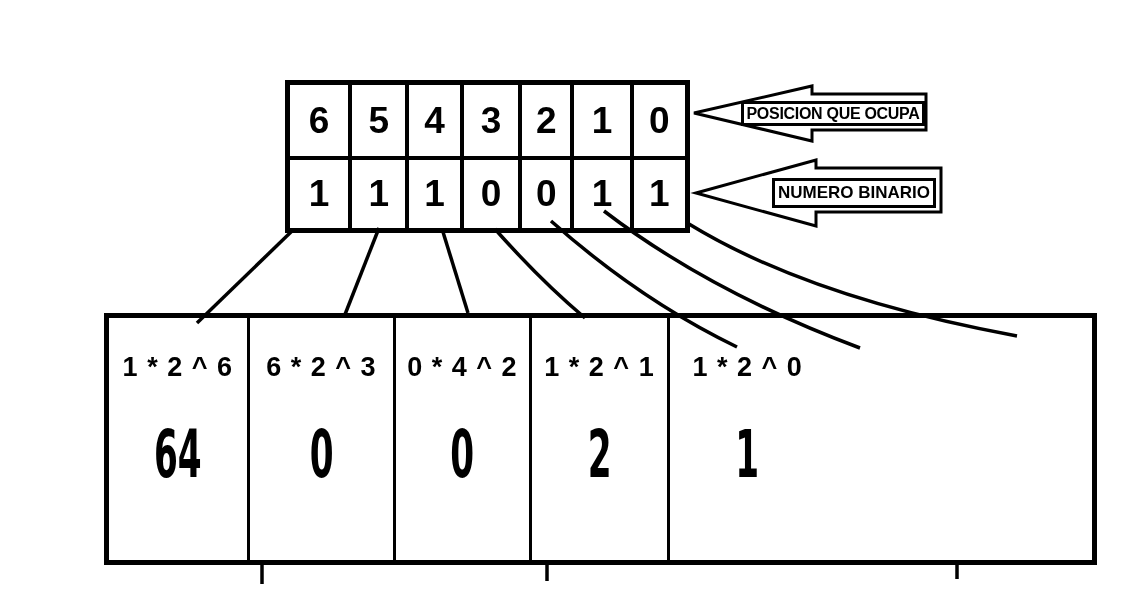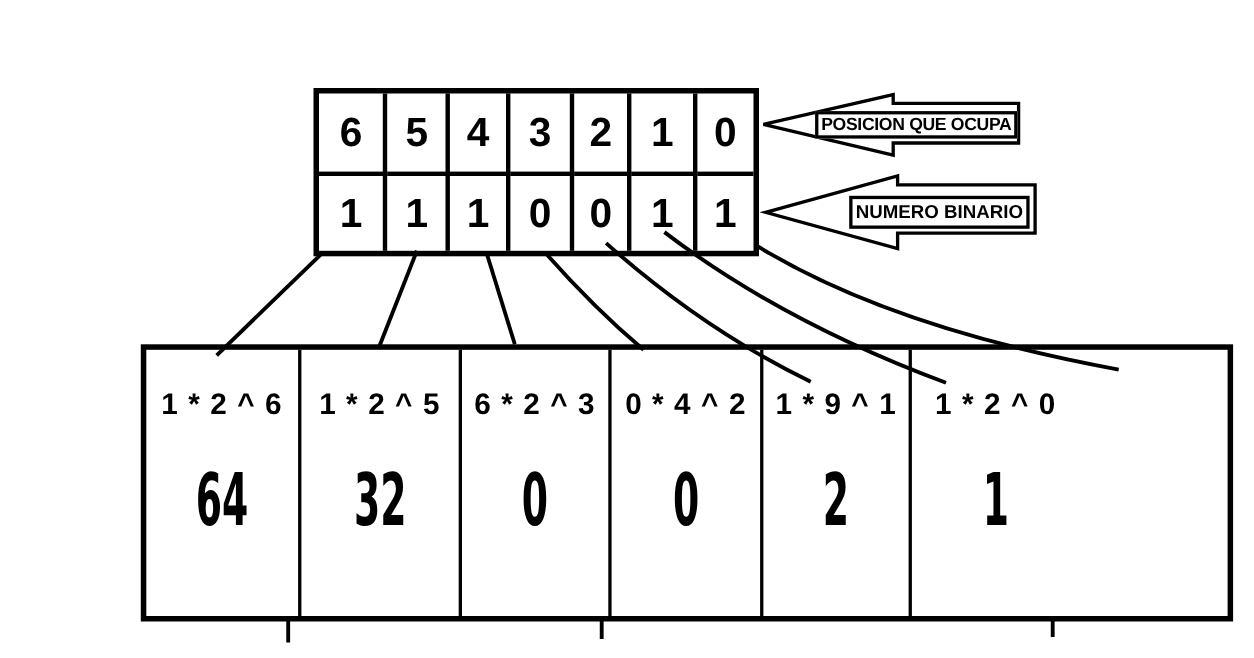--- a/index.html
+++ b/index.html
@@ -20,21 +20,21 @@
   .tt-cell {
     border-right:4px solid #000; border-bottom:4px solid #000;
     display:flex; align-items:center; justify-content:center;
     font-size:37px; font-weight:bold;
   }
   .tt-cell.c7 { border-right:none; }
   .tt-cell.r2 { border-bottom:none; }
 
   
   .bottom-table {
-    position:absolute; left:128px; top:313px; width:993px; height:252px;
+    position:absolute; left:104px; top:313px; width:993px; height:252px;
     border:5px solid #000; box-sizing:border-box; background:#fff;
     display:grid;
     grid-template-columns:142fr 148fr 137fr 140fr 136fr 134fr 156fr;
     z-index:1;
   }
   .bt-col { border-right:3px solid #000; text-align:center; overflow:visible; }
   .bt-col.c7 { border-right:none;padding-left:20px; }
   .bt-formula {
     margin-top:34px; font-size:27px; font-weight:bold; line-height:30px;
     letter-spacing:1px; white-space:pre;
@@ -80,34 +80,30 @@
     <div class="tt-cell r2 c5">0</div>
     <div class="tt-cell r2 c6">1</div>
     <div class="tt-cell r2 c7">1</div>
   </div>
 
   <div class="bottom-table">
     <div class="bt-col c1">
       <div class="bt-formula">1 * 2 ^ 6</div>
       <div class="bt-value">64</div>
     </div>
-    <div class="bt-col c2">
-      <div class="bt-formula">1 * 2 ^ 5</div>
-      <div class="bt-value">32</div>
-    </div>
     <div class="bt-col c4">
       <div class="bt-formula">6 * 2 ^ 3</div>
       <div class="bt-value">0</div>
     </div>
     <div class="bt-col c5">
       <div class="bt-formula">0 * 4 ^ 2</div>
       <div class="bt-value">0</div>
     </div>
     <div class="bt-col c6">
-      <div class="bt-formula">1 * 9 ^ 1</div>
+      <div class="bt-formula">1 * 2 ^ 1</div>
       <div class="bt-value">2</div>
     </div>
     <div class="bt-col c7">
       <div class="bt-formula">1 * 2 ^ 0</div>
       <div class="bt-value">1</div>
     </div>
   </div>
 
   <svg class="overlay" viewBox="0 0 1140 598">
 

